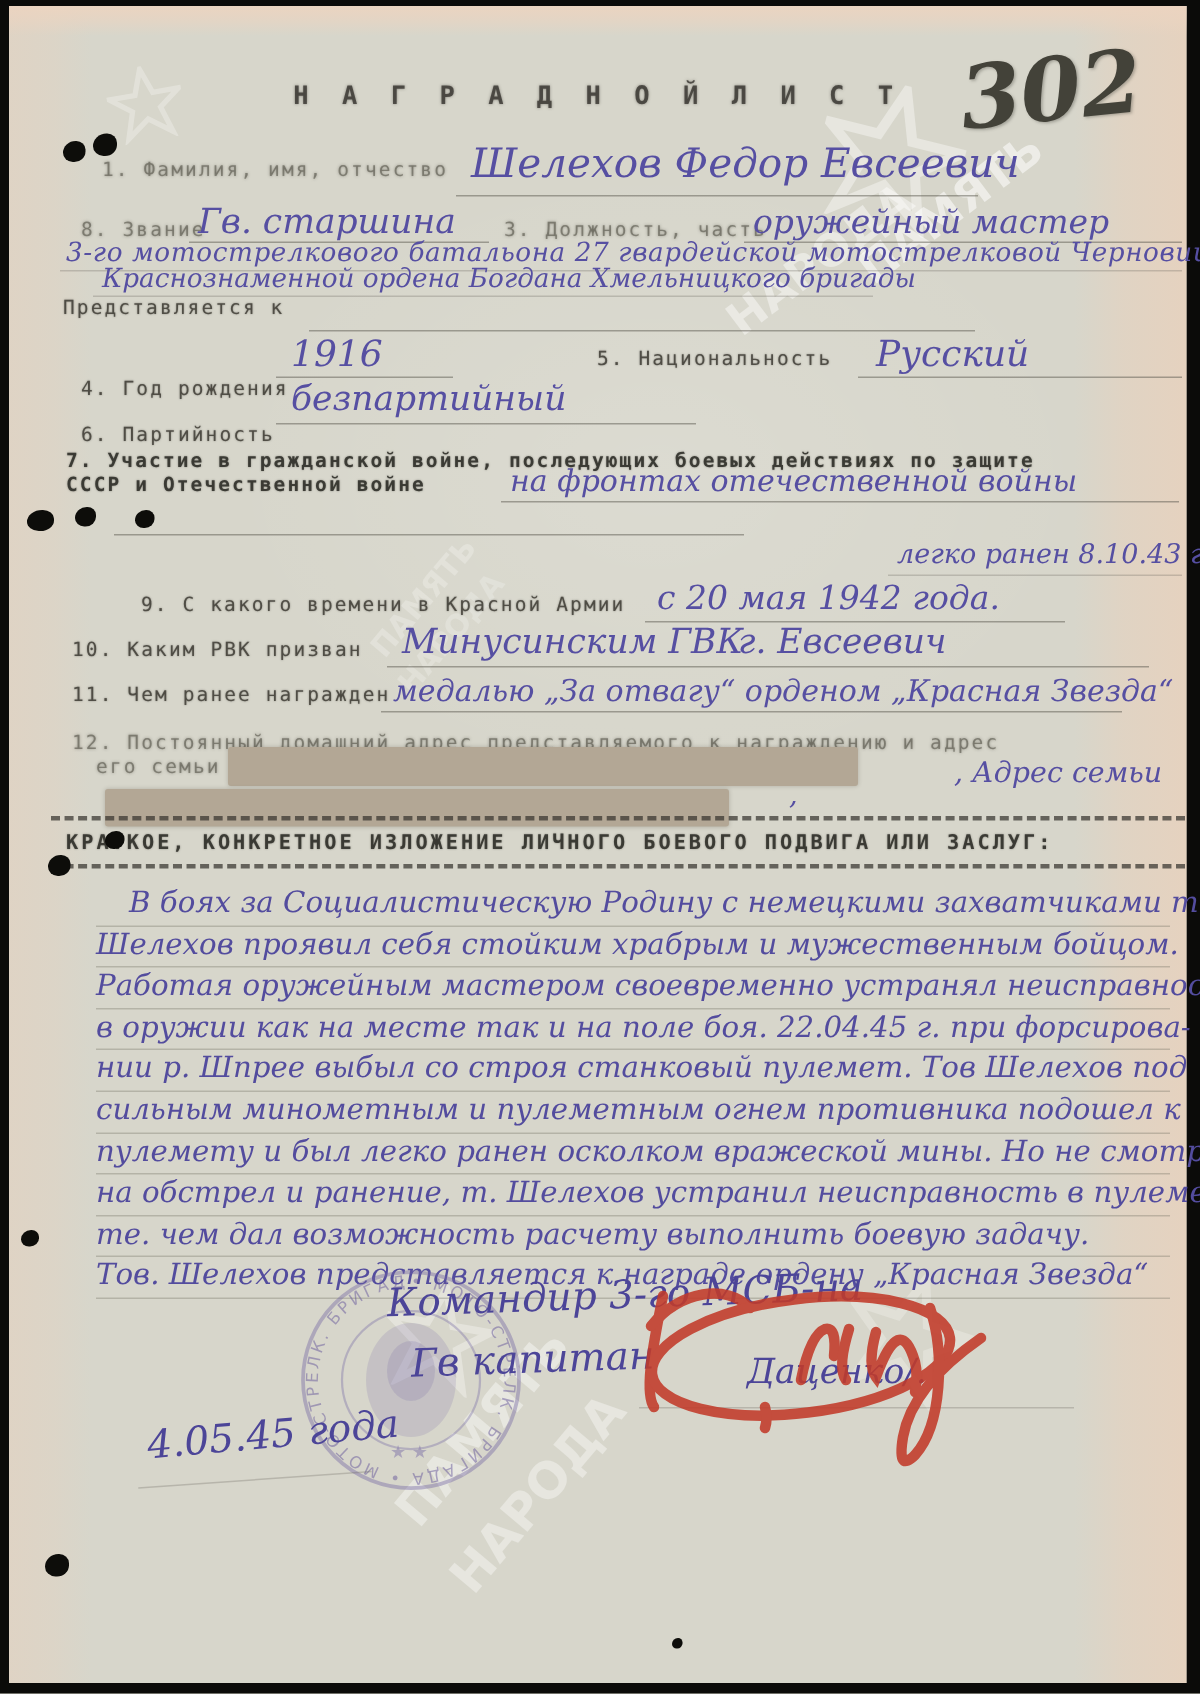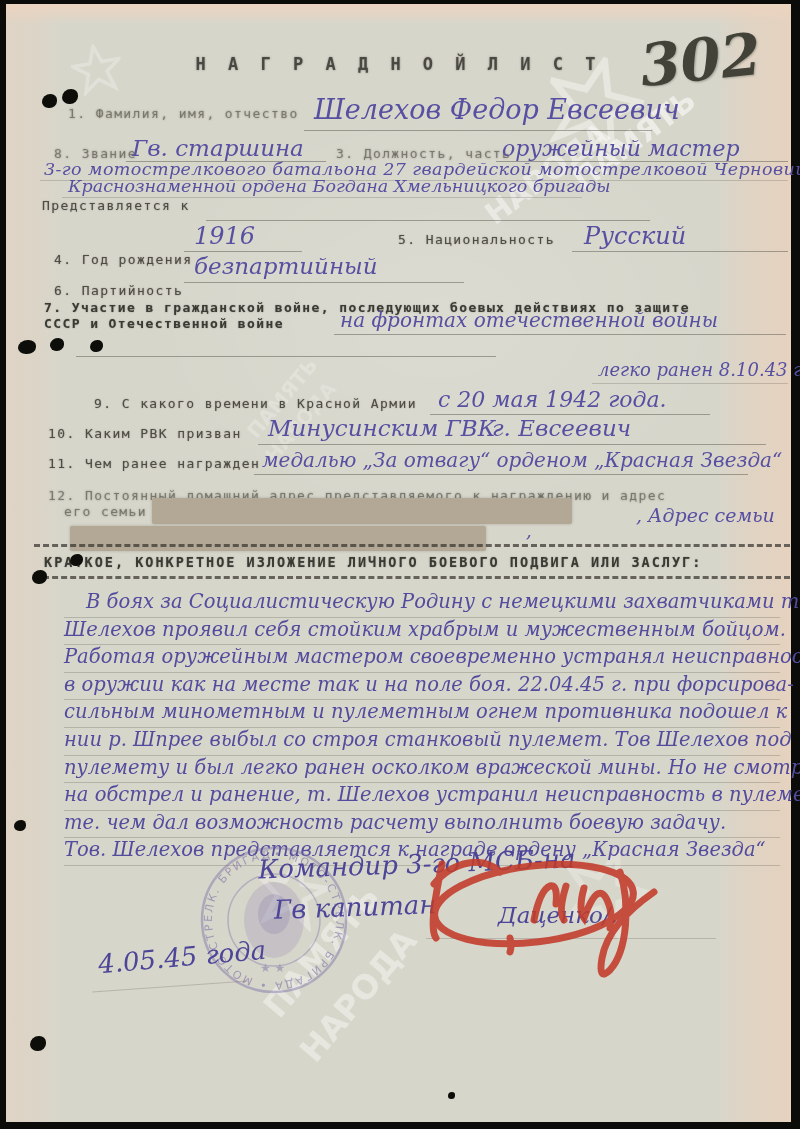--- a/index.html
+++ b/index.html
@@ -161,22 +161,22 @@
 
   <div class="dashes" style="left:28px;top:540px;width:756px;"></div>
   <div class="typed typed-bold" style="left:38px;top:550px;font-size:13.5px;letter-spacing:2px;">КРАТКОЕ, КОНКРЕТНОЕ ИЗЛОЖЕНИЕ ЛИЧНОГО БОЕВОГО ПОДВИГА ИЛИ ЗАСЛУГ:</div>
   <div class="dashes" style="left:28px;top:572px;width:756px;"></div>
 
   <div id="citation">
     <span class="citation-line">В боях за Социалистическую Родину с немецкими захватчиками тов.</span>
     <span class="citation-line">Шелехов проявил себя стойким храбрым и мужественным бойцом.</span>
     <span class="citation-line">Работая оружейным мастером своевременно устранял неисправности</span>
     <span class="citation-line">в оружии как на месте так и на поле боя. 22.04.45 г. при форсирова-</span>
+    <span class="citation-line">нии р. Шпрее выбыл со строя станковый пулемет. Тов Шелехов под</span>
     <span class="citation-line">сильным минометным и пулеметным огнем противника подошел к</span>
-    <span class="citation-line">нии р. Шпрее выбыл со строя станковый пулемет. Тов Шелехов под</span>
     <span class="citation-line">пулемету и был легко ранен осколком вражеской мины. Но не смотря</span>
     <span class="citation-line">на обстрел и ранение, т. Шелехов устранил неисправность в пулеме-</span>
     <span class="citation-line">те. чем дал возможность расчету выполнить боевую задачу.</span>
     <span class="citation-line">Тов. Шелехов представляется к награде ордену  „Красная Звезда“</span>
   </div>
 
   <div class="stamp" style="left:188px;top:836px;">
     <svg width="160" height="160" viewBox="0 0 160 160">
       <defs>
           <path id="stampcirc" d="M80,18 a62,62 0 1,1 -0.1,0 Z"></path>

